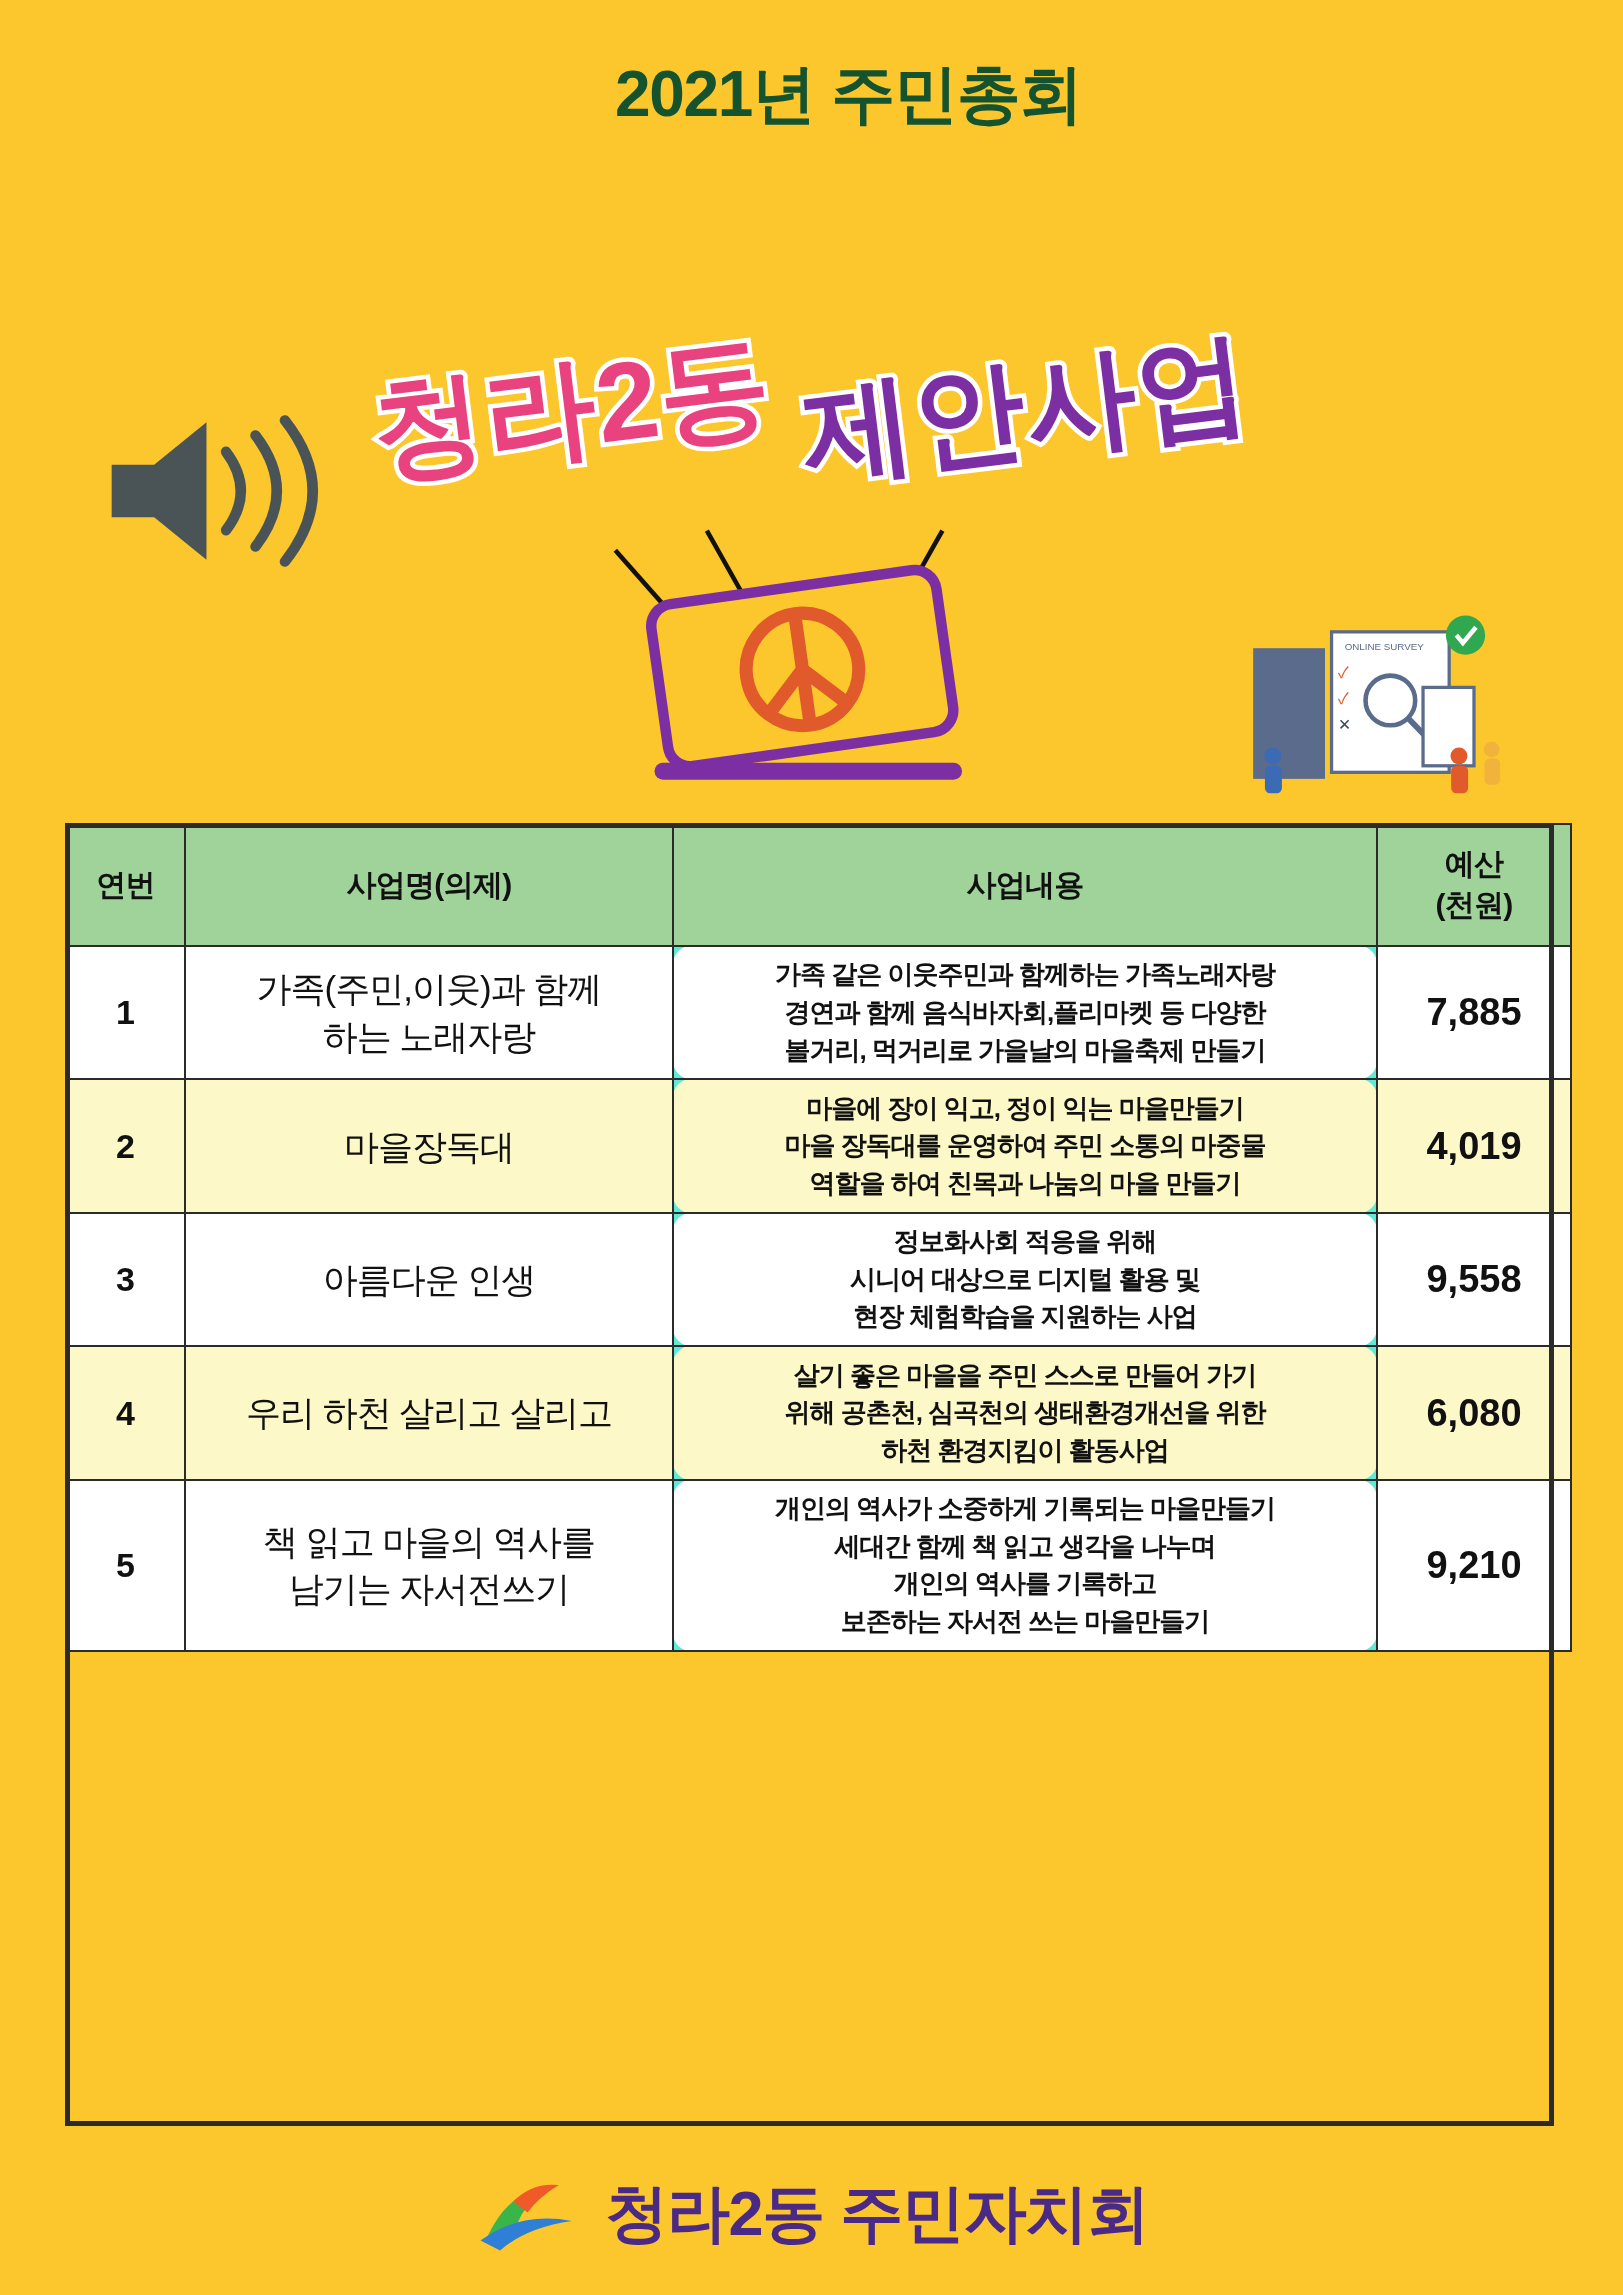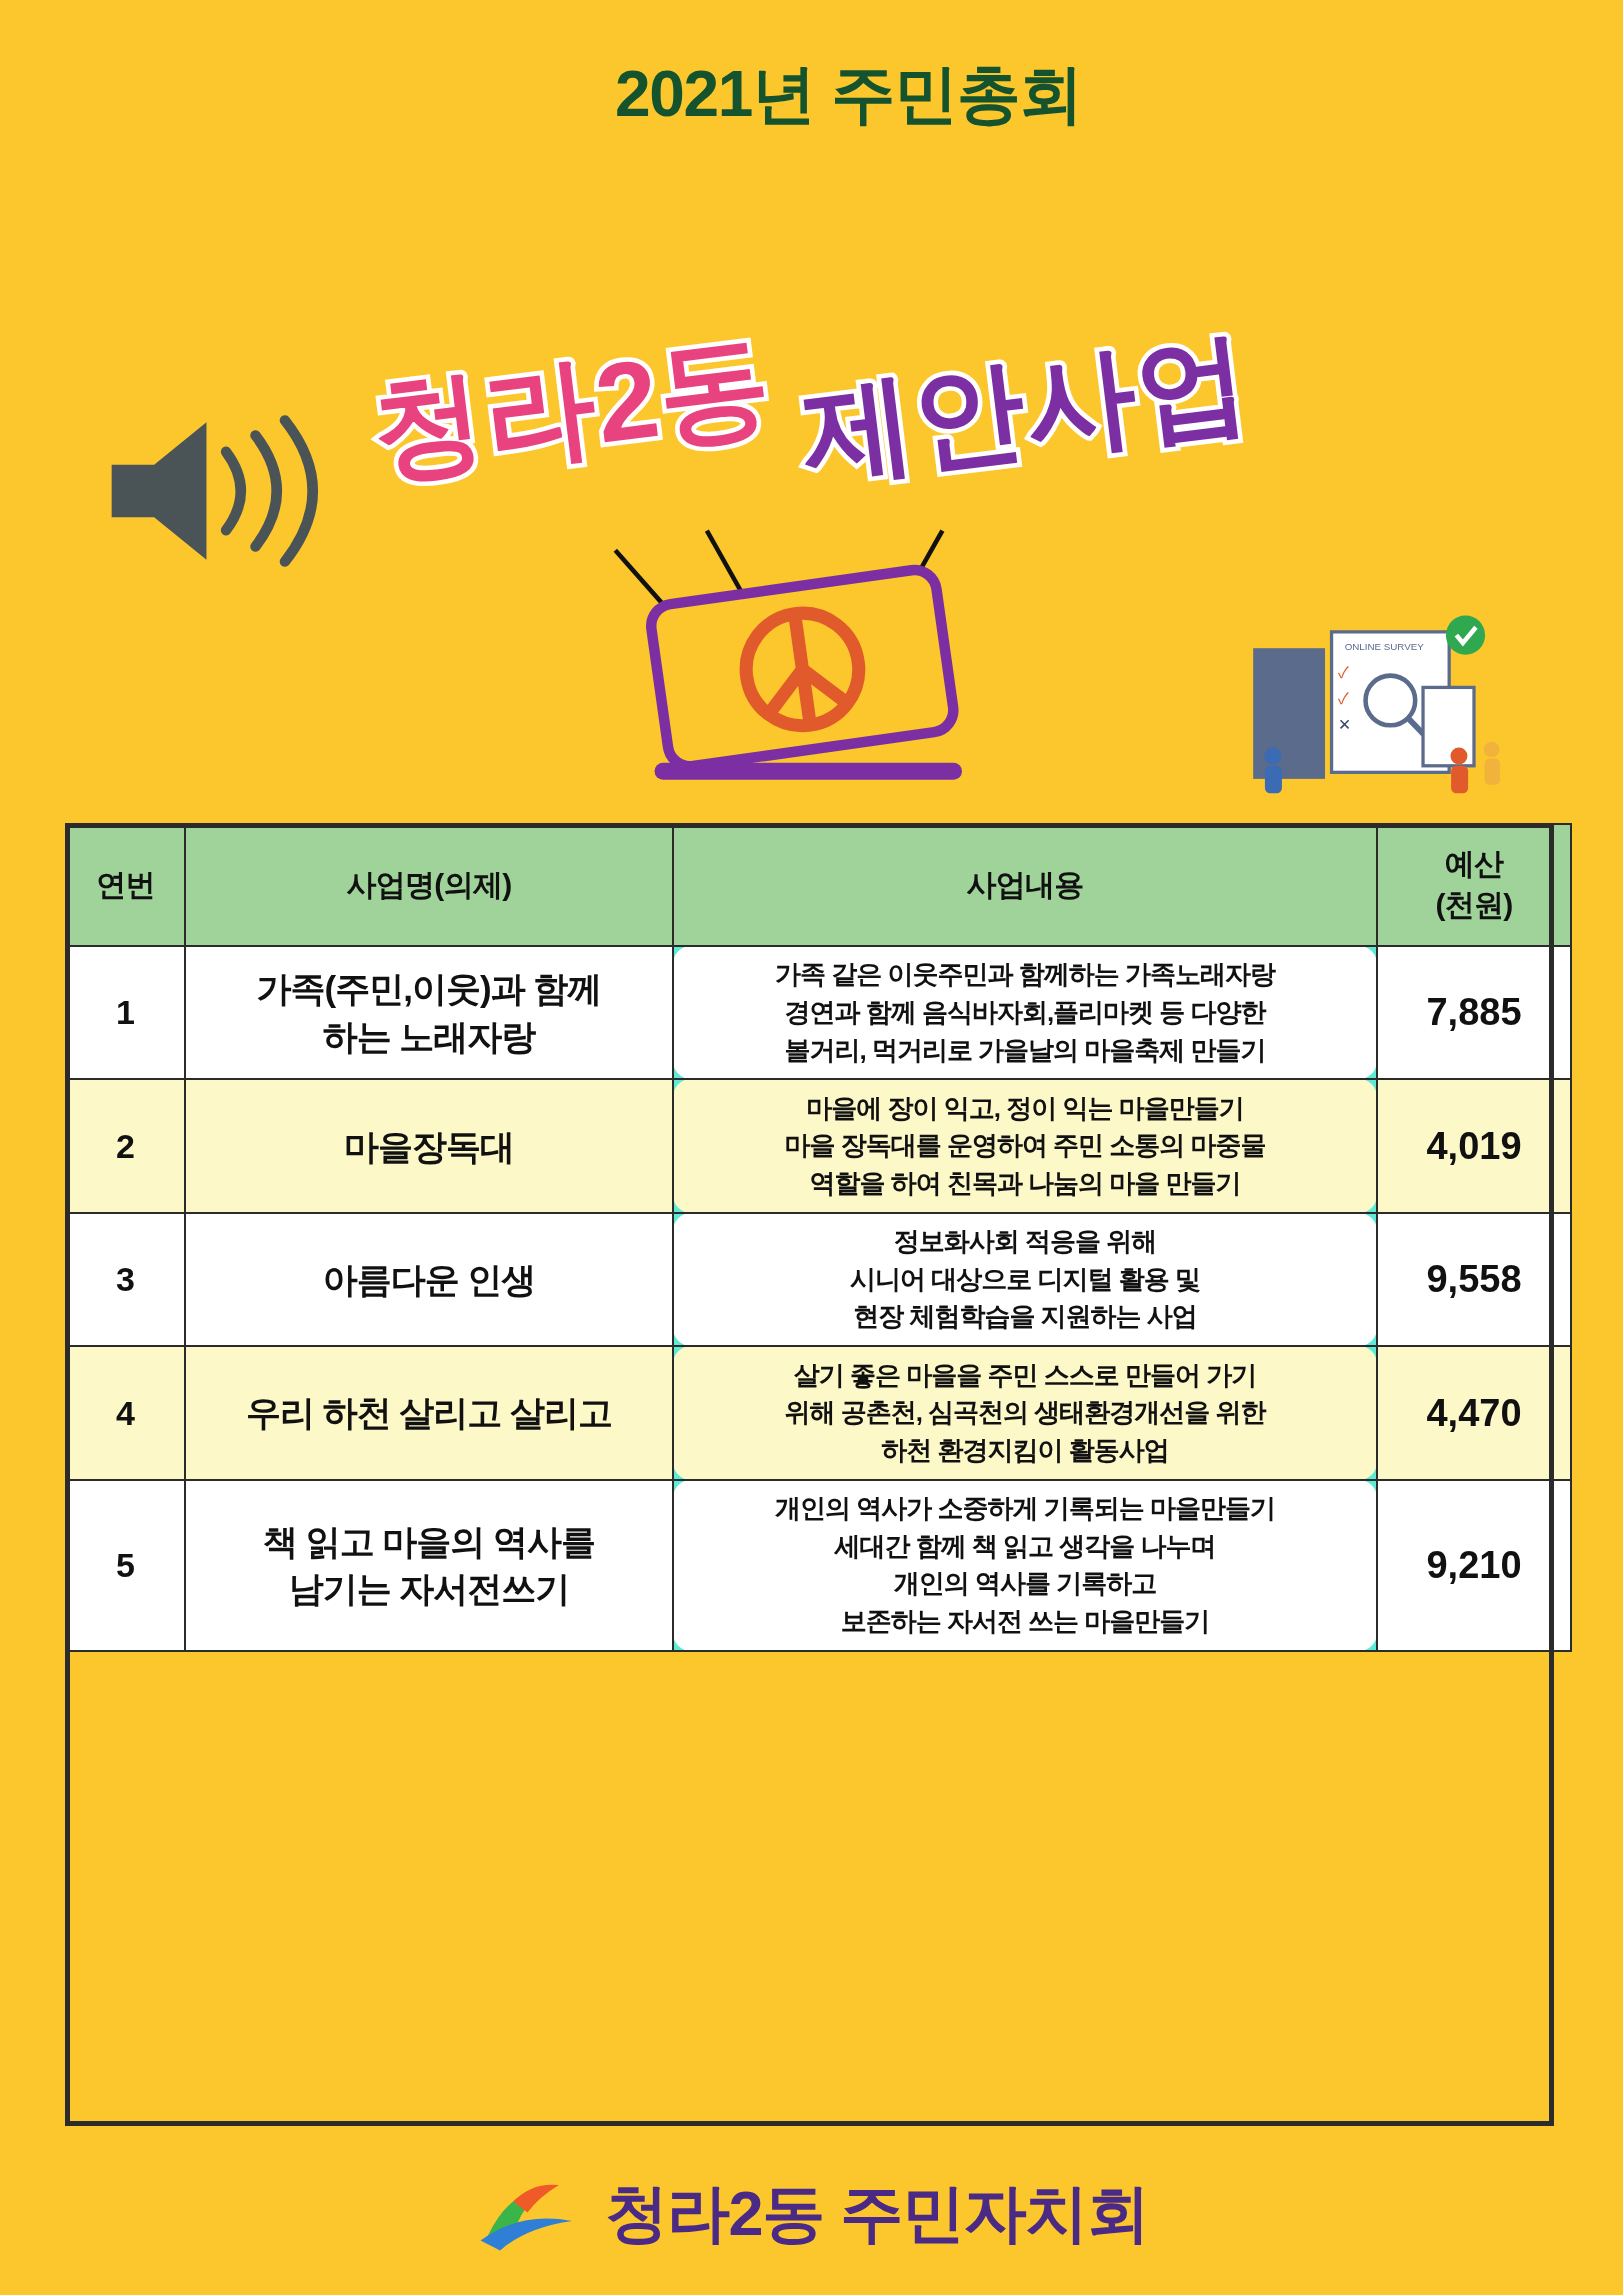--- a/index.html
+++ b/index.html
@@ -196,21 +196,21 @@
   th.c-no    { width: 115px; }
   th.c-name  { width: 484px; }
   th.c-desc  { width: 700px; }
   th.c-budget{ width: 190px; }
   td.no {
     font-size: 34px;
     font-weight: bold;
   }
   td.name {
     font-size: 35px;
-    font-weight: bold;
+    font-weight: normal;
     letter-spacing: -1px;
     line-height: 1.35;
     padding: 6.5px 9.2px;
   }
   td.desc {
     font-size: 26px;
     font-weight: bold;
     letter-spacing: -1px;
     line-height: 1.45;
     padding: 9.2px 11.8px;
@@ -352,21 +352,21 @@
         <tr class="plain">
           <td class="no">3</td>
           <td class="name">아름다운 인생</td>
           <td class="desc">정보화사회 적응을 위해<br>시니어 대상으로 디지털 활용 및<br>현장 체험학습을 지원하는 사업</td>
           <td class="budget">9,558</td>
         </tr>
         <tr class="alt">
           <td class="no">4</td>
           <td class="name">우리 하천 살리고 살리고</td>
           <td class="desc">살기 좋은 마을을 주민 스스로 만들어 가기<br>위해 공촌천, 심곡천의 생태환경개선을 위한<br>하천 환경지킴이 활동사업</td>
-          <td class="budget">4,470</td>
+          <td class="budget">6,080</td>
         </tr>
         <tr class="plain">
           <td class="no">5</td>
           <td class="name">책 읽고 마을의 역사를<br>남기는 자서전쓰기</td>
           <td class="desc">개인의 역사가 소중하게 기록되는 마을만들기<br>세대간 함께 책 읽고 생각을 나누며<br>개인의 역사를 기록하고<br>보존하는 자서전 쓰는 마을만들기</td>
           <td class="budget">9,210</td>
         </tr>
       </tbody>
     </table>
   </div>

